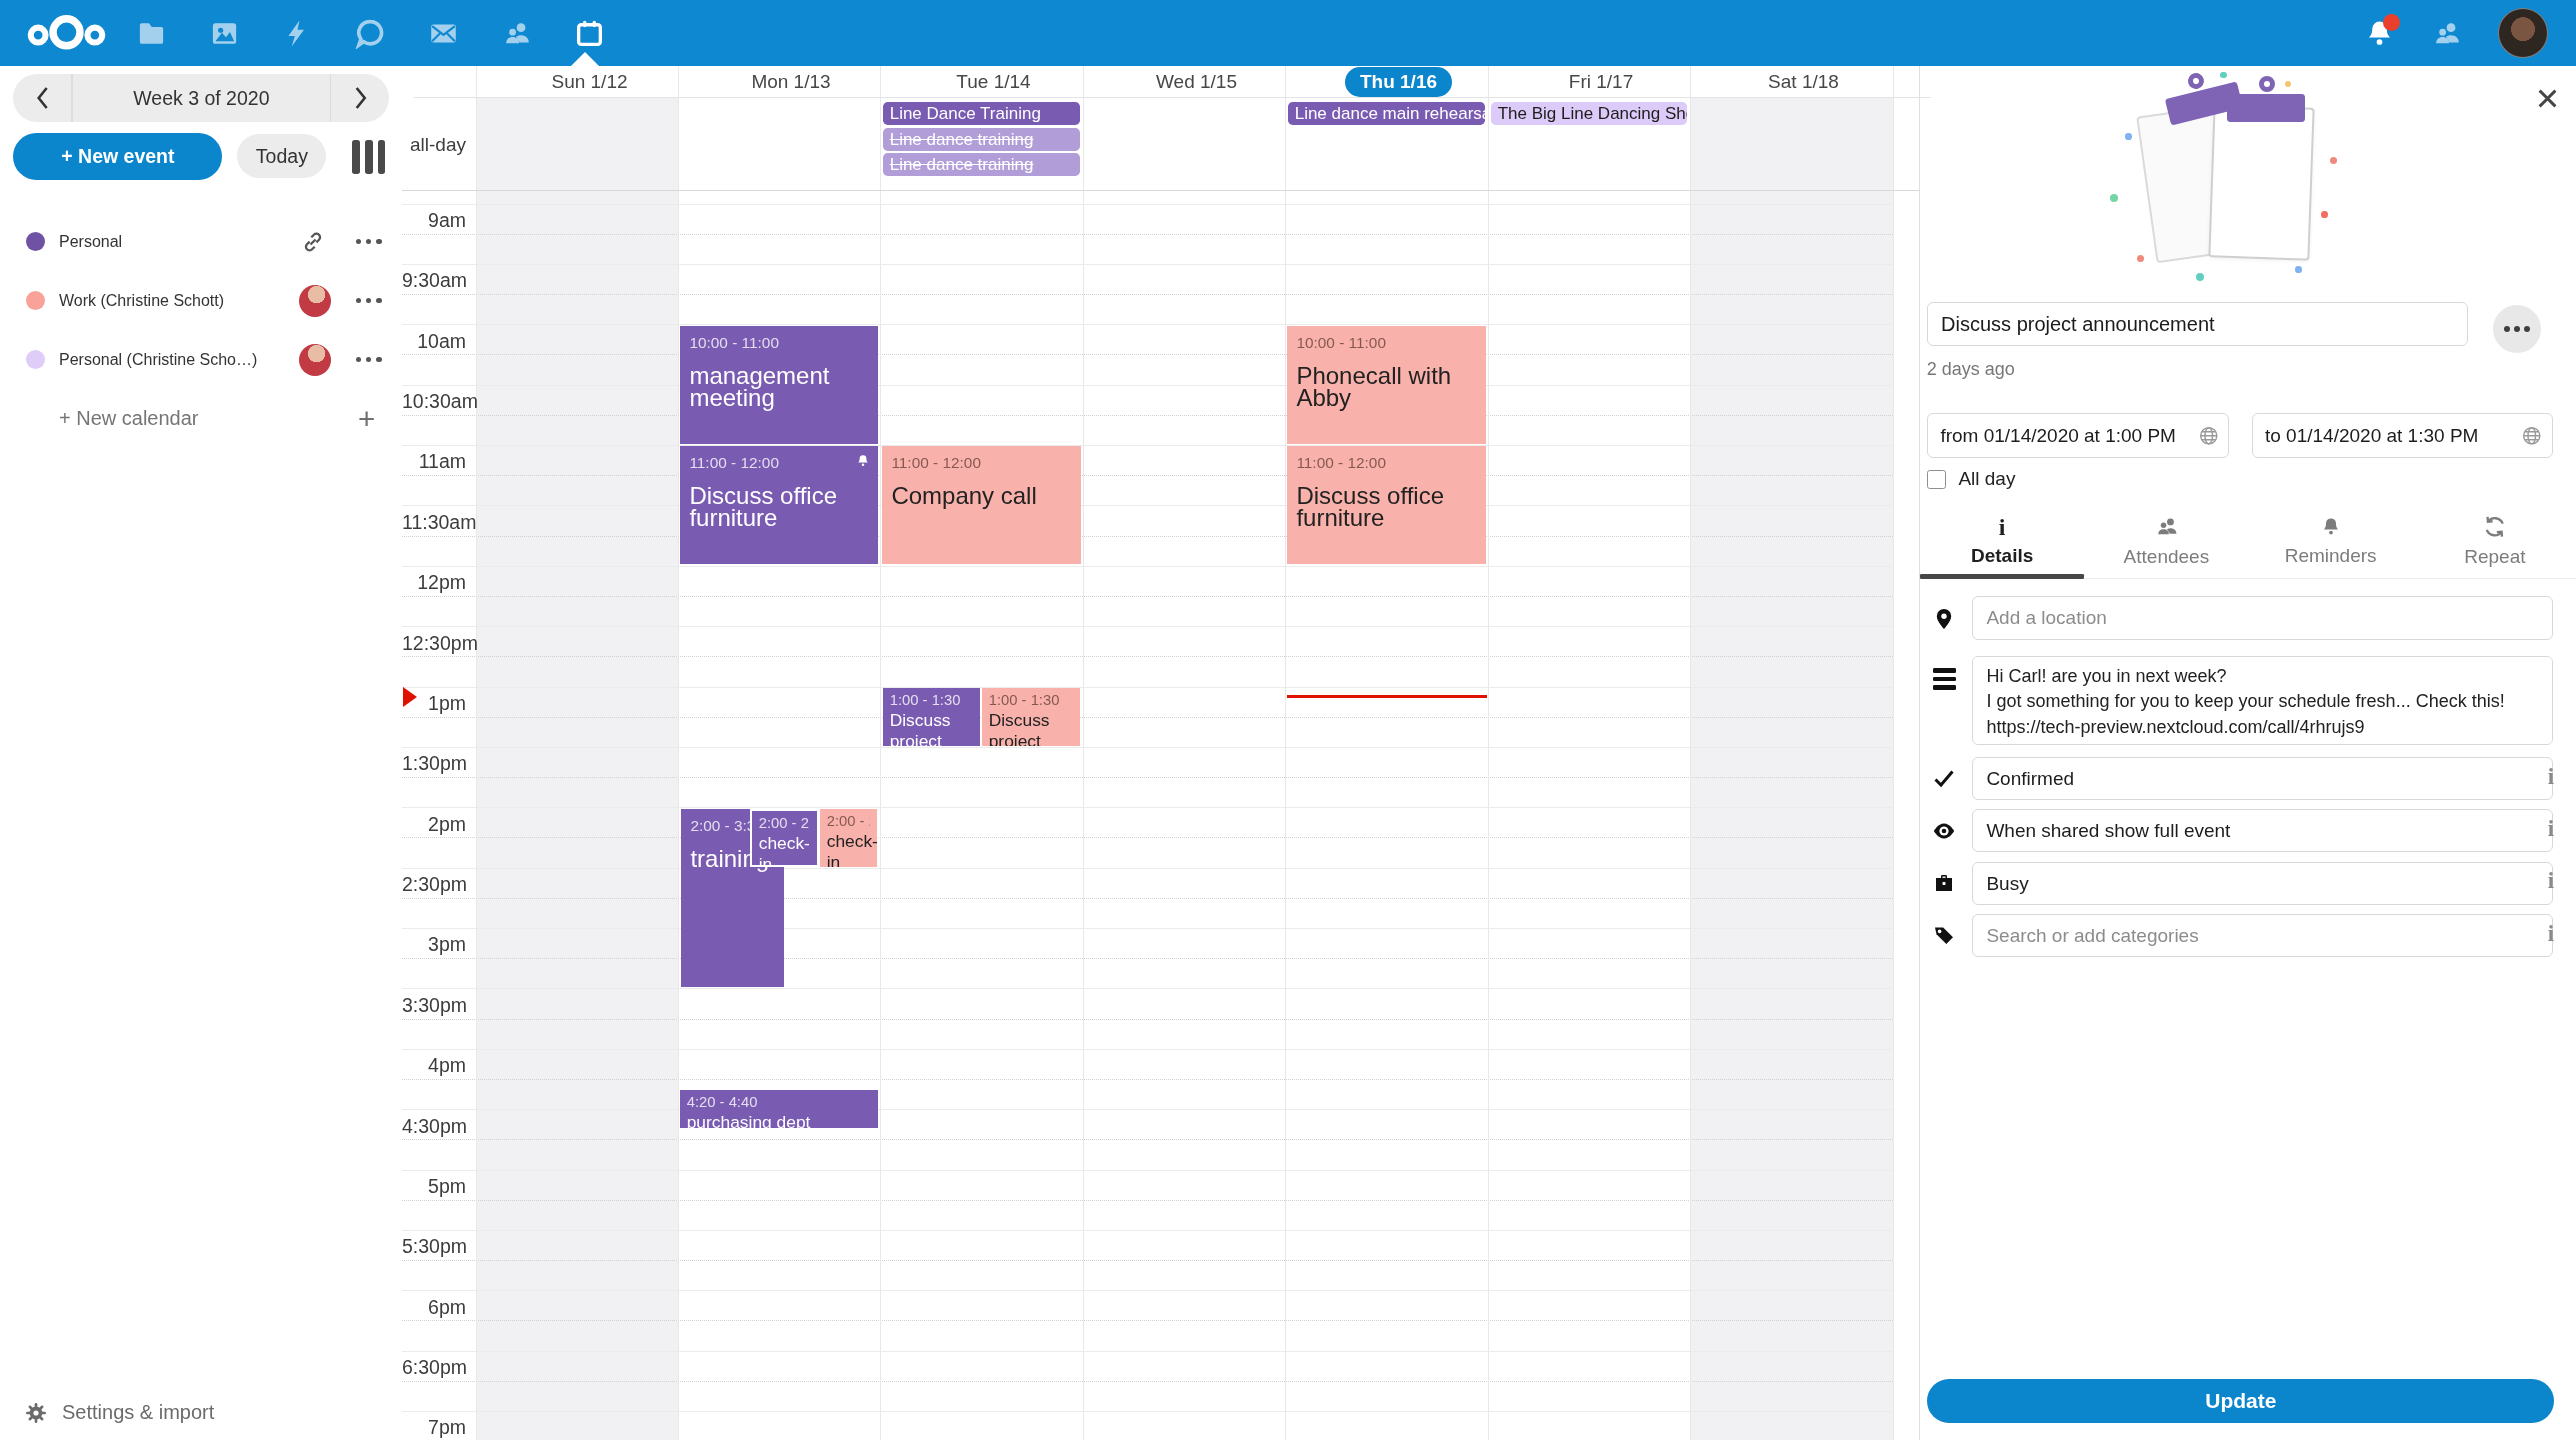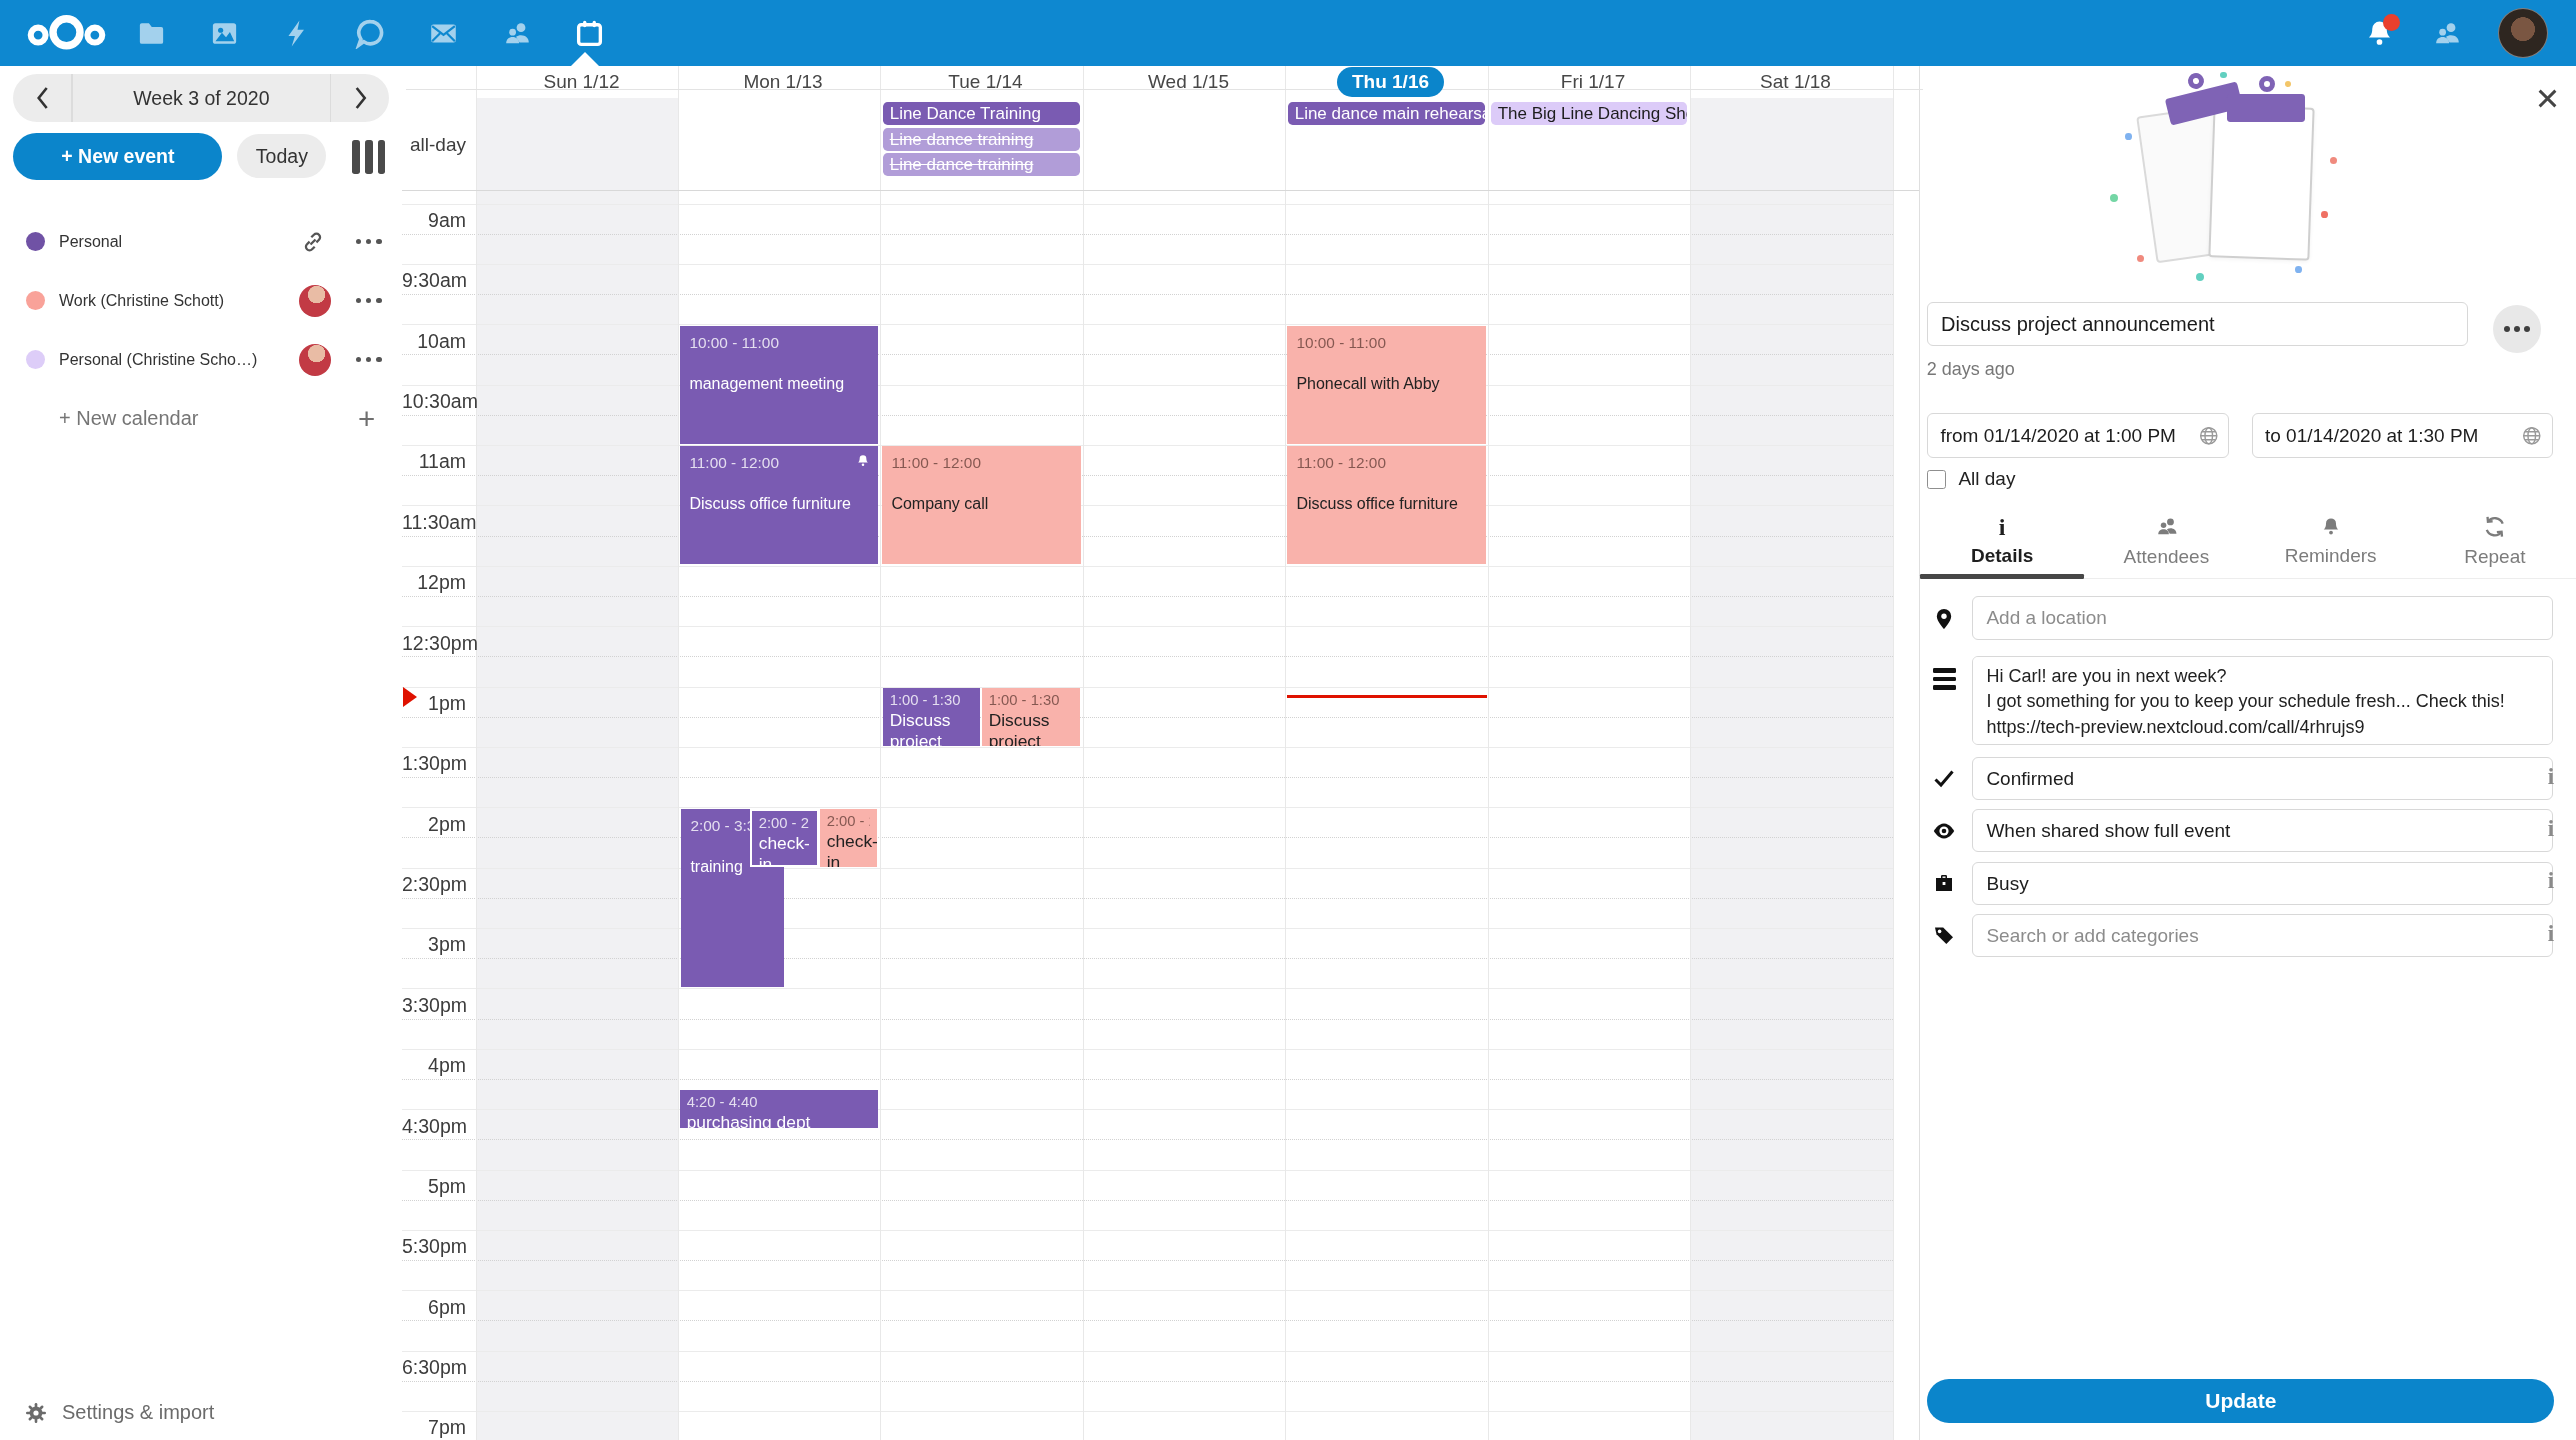--- a/index.html
+++ b/index.html
@@ -53,37 +53,37 @@
   .newcal{color:#757575;font-size:20px}
   .plusic{position:absolute;left:358px;font-size:29.5px;color:#6f6f6f;font-weight:300;line-height:20px}
   .settings{position:absolute;left:0;top:1323px;width:402px;height:47px;display:flex;align-items:center;cursor:pointer}
   .settings .gear{position:absolute;left:24px;width:24px;height:24px}
   .settings span{position:absolute;left:62px;font-size:20px;color:#6b6b6b}
 
   
   .calendar{position:absolute;left:402px;top:66px;width:1517px;height:1375px;background:#fff}
   .wkend{position:absolute;top:32px;bottom:0;background:var(--wk);z-index:1}
   .colline{position:absolute;top:0;bottom:0;width:1.3px;background:var(--colline);z-index:2}
-  .headrow{position:absolute;left:4px;top:0;width:100%;height:24px;border-bottom:1.3px solid #e3e3e3;z-index:3;background:transparent}
+  .headrow{position:absolute;left:12px;top:0;width:100%;height:32px;border-bottom:1.3px solid #e3e3e3;z-index:3;background:transparent}
   .dayhead{position:absolute;top:0;height:32px;display:flex;align-items:center;justify-content:center;
      font-size:19px;color:#474747}
   .dayhead .pill{background:var(--accent);color:#fff;font-weight:bold;border-radius:20px;padding:4px 14.8px}
   .alldayrow{position:absolute;left:0;top:32px;width:100%;height:93px;border-bottom:1.3px solid #d8d8d8;z-index:2}
   .axis{position:absolute;z-index:3;text-align:right;font-size:19.5px;color:#3d3d3d;width:64px;left:0}
   .hline{position:absolute;left:0;width:1491px;height:1.3px;background:var(--line);z-index:1}
   .dline{position:absolute;left:0;width:1491px;border-top:1.3px dotted var(--dot);z-index:1}
   .adchip{position:absolute;height:23px;border-radius:4.7px;font-size:17px;line-height:23px;padding:0 6.7px;
      overflow:hidden;white-space:nowrap;z-index:4;cursor:pointer}
   .adchip.purple{background:var(--purple);color:#fff}
   .adchip.purpleLight{background:var(--purple-light);color:#fff}
   .adchip.lavender{background:var(--lavender);color:#1d1d1d}
   .adchip.struck{text-decoration:line-through}
   .ev{position:absolute;border-radius:0;padding:6.7px 9.4px;overflow:hidden;z-index:4;cursor:pointer}
   .ev .t{font-size:15.4px;line-height:20px;white-space:nowrap;overflow:hidden}
-  .ev .n{font-size:16px;line-height:22px;margin-top:20px}
+  .ev .n{font-size:24px;line-height:22px;margin-top:12px}
   .ev.small{padding:3.4px 6.7px}
   .ev.small .t{font-size:14.8px;line-height:19px}
   .ev.small .n{font-size:17.4px;line-height:21px;margin-top:0}
   .ev.purple{background:var(--purple);color:#fff}
   .ev.purple .t{color:rgba(255,255,255,.8)}
   .ev.salmon{background:var(--salmon);color:#222}
   .ev.salmon .t{color:rgba(60,30,25,.62)}
   .ev.bordered{border:2px solid #fff}
   .bellic{position:absolute;right:6.7px;top:6.7px;width:16px;height:16px}
   .nowline{position:absolute;height:2.7px;background:#df1200;z-index:5}

